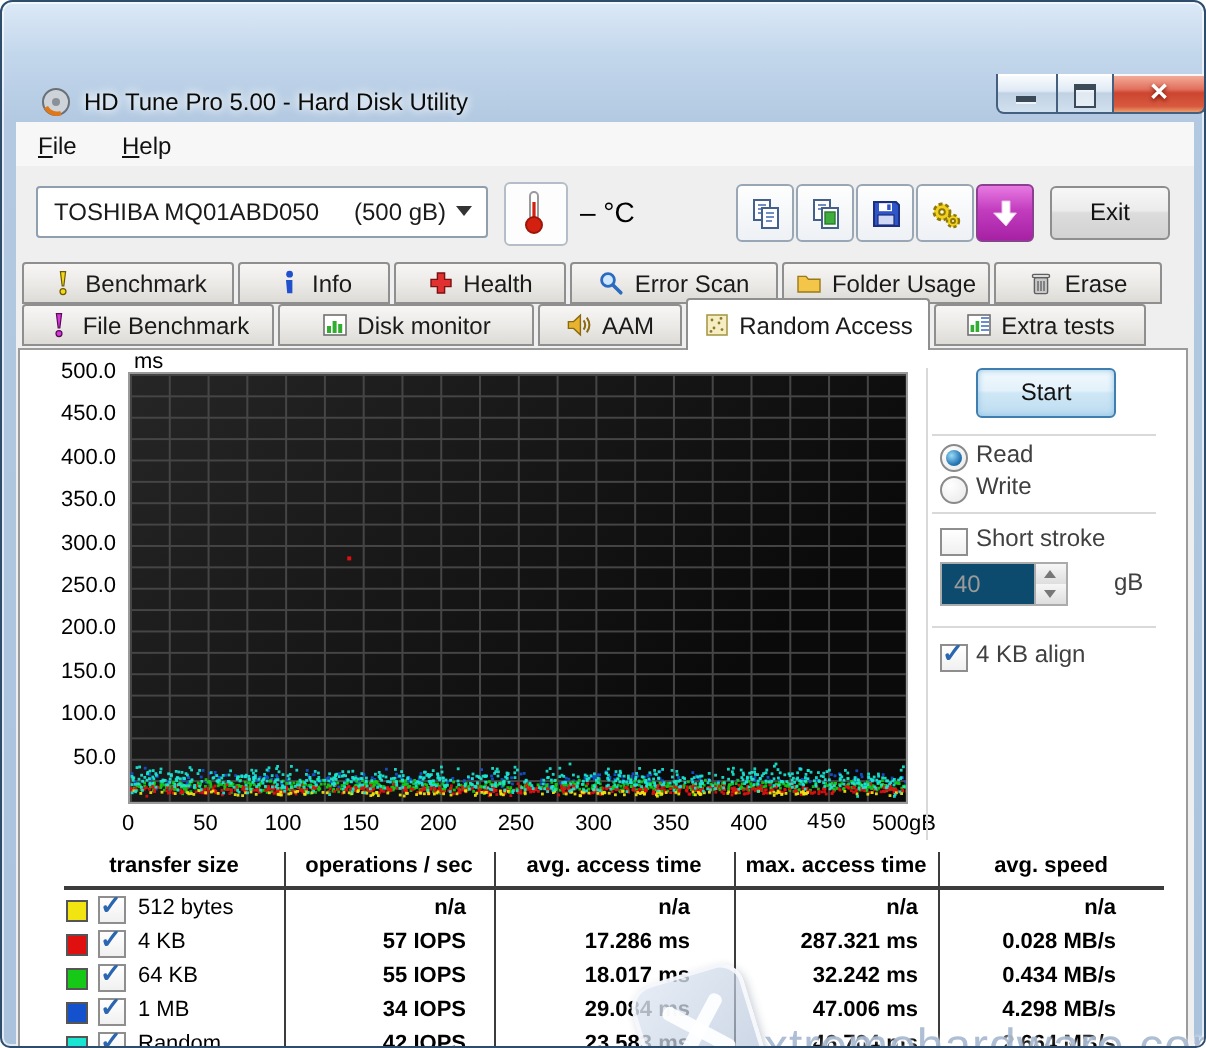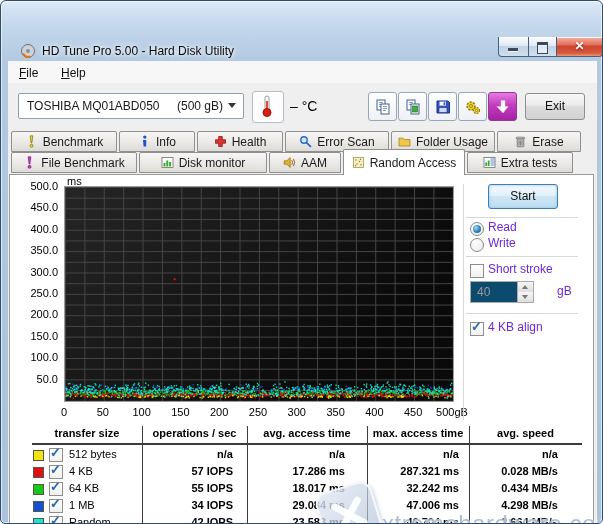--- a/index.html
+++ b/index.html
@@ -58,21 +58,21 @@
   .plot svg{position:absolute;left:0;top:0;}
   .ylabels{position:absolute;left:6px;top:11px;width:44px;height:220px;}
   .ylabels div{position:absolute;right:2px;width:44px;text-align:right;font-size:11px;color:#000;line-height:13px;}
   .xlabels{position:absolute;left:54px;top:231px;width:400px;height:14px;}
   .xlabels div{position:absolute;width:44px;text-align:center;font-size:11px;color:#000;}
   .vsep{position:absolute;left:453px;top:9px;width:1px;height:236px;background:#d9d9d9;}
   .hsep{position:absolute;left:456px;width:112px;height:1px;background:#d9d9d9;}
   .start-btn{position:absolute;left:478px;top:9px;width:68px;height:23px;border:1px solid #3f7eae;border-radius:3px;
     background:linear-gradient(180deg,#f2f9fd,#e3f1fa 45%,#cfe7f6 50%,#bcdcf0);box-shadow:inset 0 0 3px #8fc3e4;
     font-size:12px;color:#111;text-align:center;line-height:22px;}
-  .ctl-label{font-size:12px;color:#6d28d9;}
+  .ctl-label{font-size:12px;color:#404040;}
   .radio{position:absolute;width:12px;height:12px;border:1px solid #8a8a8a;border-radius:50%;background:radial-gradient(circle at 35% 30%,#fff,#e8e8e8);}
   .radio.on::after{content:"";position:absolute;left:2px;top:2px;width:8px;height:8px;border-radius:50%;
     background:radial-gradient(circle at 35% 35%,#9adcf5,#2a7ab8 60%,#174e78);}
   .cbox{position:absolute;width:12px;height:12px;border:1px solid #8e8e8e;background:linear-gradient(180deg,#fff,#f0f0f0);}
   .cbox .tick{display:none;position:absolute;left:0px;top:-4px;font-size:13px;font-weight:bold;color:#2b66b1;}
   .cbox.checked .tick{display:block;}
   .spinner{position:absolute;left:460px;top:106px;width:62px;height:20px;border:1px solid #ababab;background:#0c4a6e;}
   .spinner input{position:absolute;left:4px;top:2px;width:34px;border:none;outline:none;font-size:12px;color:#9a9a9a;background:transparent;font-family:"Liberation Sans",sans-serif;}
   .spin-up,.spin-dn{position:absolute;right:0;width:15px;height:10px;border-left:1px solid #ababab;background:linear-gradient(180deg,#f6f6f6,#dedede);}
   .spin-up{top:0;border-bottom:1px solid #c9c9c9;}
@@ -2535,21 +2535,21 @@
       <div class="xlabels" id="xlabels">
           <div style="left: -22px;">0</div>
           <div style="left: 16.8px;">50</div>
           <div style="left: 55.6px;">100</div>
           <div style="left: 94.4px;">150</div>
           <div style="left: 133.2px;">200</div>
           <div style="left: 172px;">250</div>
           <div style="left: 210.8px;">300</div>
           <div style="left: 249.6px;">350</div>
           <div style="left: 288.4px;">400</div>
-          <div style="left: 327.2px;">450</div>
+          <div style="left: 327.2px; font-family: Liberation Mono, monospace;">450</div>
           <div style="left: 366px;">500gB</div>
         </div>
 
       <div class="vsep"></div>
 
       <div class="start-btn">Start</div>
       <div class="hsep" style="top:42px"></div>
 
       <span class="radio on" style="left:460px;top:47px"></span>
       <span class="ctl-label" style="position:absolute;left:478px;top:45px">Read</span>

